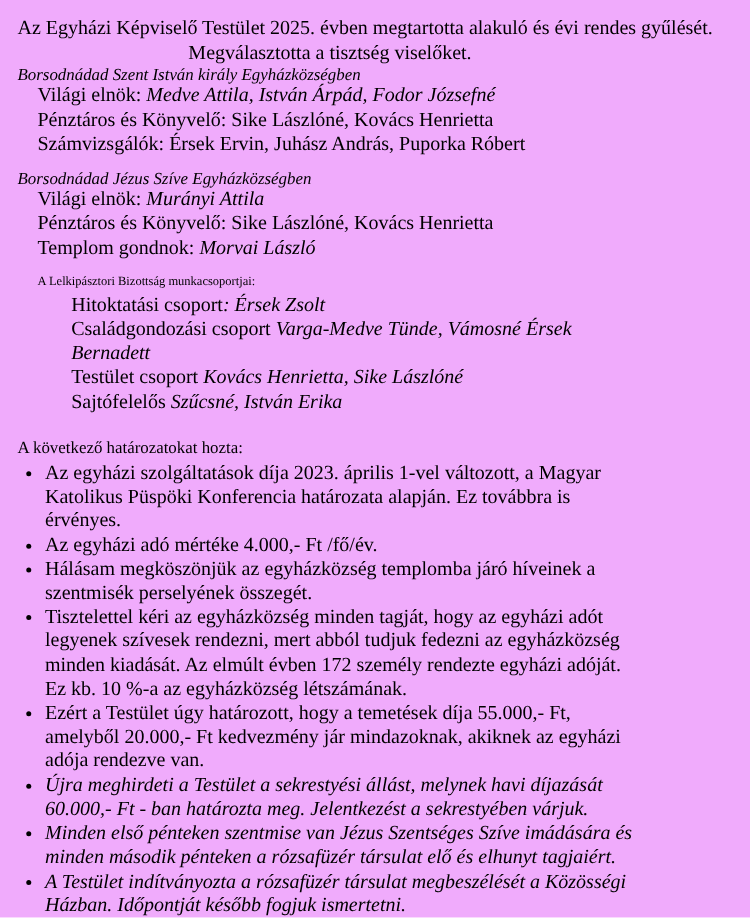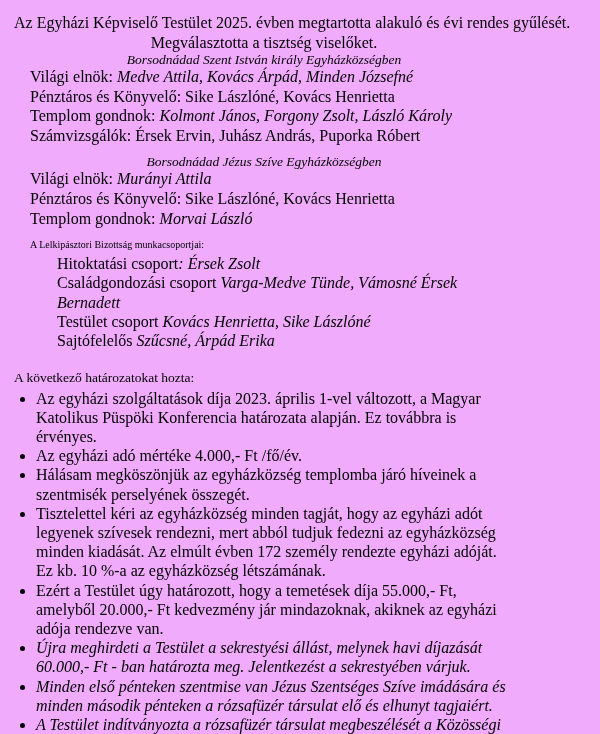--- a/index.html
+++ b/index.html
@@ -21,21 +21,20 @@
   .title-line {
     font-size: 16px;
     line-height: 19.5px;
     text-align: center;
     white-space: nowrap;
   }
   .sec-header {
     font-size: 13.5px;
     line-height: 15px;
     font-style: italic;
-    text-align: center;
   }
   .sec-header.second {
     margin-top: 9px;
   }
   .roster {
     margin-left: 16px;
   }
   .roster-line {
     font-size: 16px;
     line-height: 19.6px;
@@ -71,39 +70,38 @@
 </head>
 <body>
 
 <div class="page">
 
   <div class="title-line">Az Egyházi Képviselő Testület 2025. évben megtartotta alakuló és évi rendes gyűlését.</div>
   <div class="title-line">Megválasztotta a tisztség viselőket.</div>
 
   <div class="sec-header">Borsodnádad Szent István király Egyházközségben</div>
   <div class="roster">
-    <div class="roster-line"><span>Világi elnök: </span><span class="i">Medve Attila, Kovács Árpád, Minden Józsefné</span></div>
+    <div class="roster-line"><span>Világi elnök: </span><span class="i">Medve Attila, István Árpád, Fodor Józsefné</span></div>
     <div class="roster-line"><span>Pénztáros és Könyvelő: </span><span>Sike Lászlóné, Kovács Henrietta</span></div>
-    <div class="roster-line"><span>Templom gondnok: </span><span class="i">Kolmont János, Forgony Zsolt, László Károly</span></div>
     <div class="roster-line"><span>Számvizsgálók: </span><span>Érsek Ervin, Juhász András, Puporka Róbert</span></div>
   </div>
 
   <div class="sec-header second">Borsodnádad Jézus Szíve Egyházközségben</div>
   <div class="roster">
     <div class="roster-line"><span>Világi elnök: </span><span class="i">Murányi Attila</span></div>
     <div class="roster-line"><span>Pénztáros és Könyvelő: </span><span>Sike Lászlóné, Kovács Henrietta</span></div>
     <div class="roster-line"><span>Templom gondnok: </span><span class="i">Morvai László</span></div>
   </div>
 
   <div class="wg-heading">A Lelkipásztori Bizottság munkacsoportjai:</div>
   <div>
     <div class="wg-item"><span>Hitoktatási csoport</span><span class="i">: Érsek Zsolt</span></div>
     <div class="wg-item"><span>Családgondozási csoport </span><span class="i">Varga-Medve Tünde, Vámosné Érsek Bernadett</span></div>
     <div class="wg-item"><span>Testület csoport </span><span class="i">Kovács Henrietta, Sike Lászlóné</span></div>
-    <div class="wg-item"><span>Sajtófelelős </span><span class="i">Szűcsné, Árpád Erika</span></div>
+    <div class="wg-item"><span>Sajtófelelős </span><span class="i">Szűcsné, István Erika</span></div>
   </div>
 
   <div class="res-heading">A következő határozatokat hozta:</div>
   <ul class="res">
     <li>Az egyházi szolgáltatások díja 2023. április 1-vel változott, a Magyar Katolikus Püspöki Konferencia határozata alapján. Ez továbbra is érvényes.</li>
     <li>Az egyházi adó mértéke 4.000,- Ft /fő/év.</li>
     <li>Hálásam megköszönjük az egyházközség templomba járó híveinek a szentmisék perselyének összegét.</li>
     <li>Tisztelettel kéri az egyházközség minden tagját, hogy az egyházi adót legyenek szívesek rendezni, mert abból tudjuk fedezni az egyházközség minden kiadását. Az elmúlt évben 172 személy rendezte egyházi adóját. Ez kb. 10 %-a az egyházközség létszámának.</li>
     <li>Ezért a Testület úgy határozott, hogy a temetések díja 55.000,- Ft, amelyből 20.000,- Ft kedvezmény jár mindazoknak, akiknek az egyházi adója rendezve van.</li>
     <li class="i">Újra meghirdeti a Testület a sekrestyési állást, melynek havi díjazását 60.000,- Ft - ban határozta meg. Jelentkezést a sekrestyében várjuk.</li>

